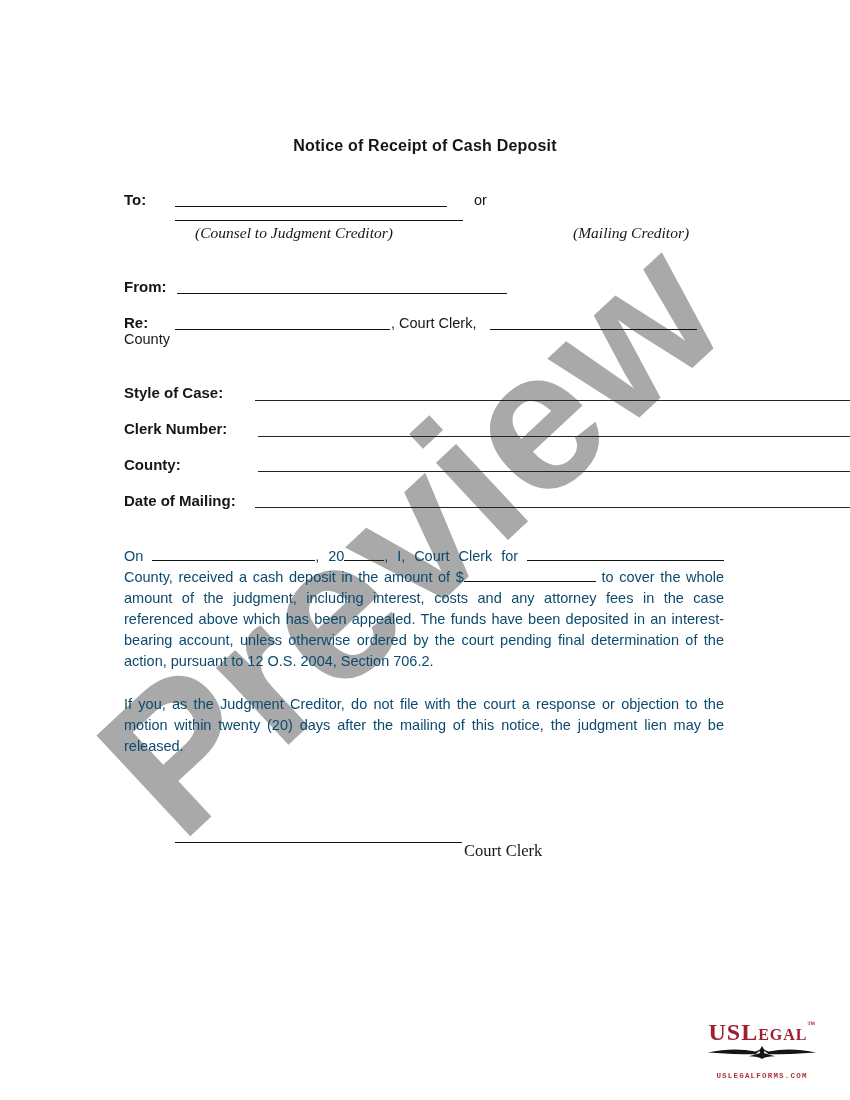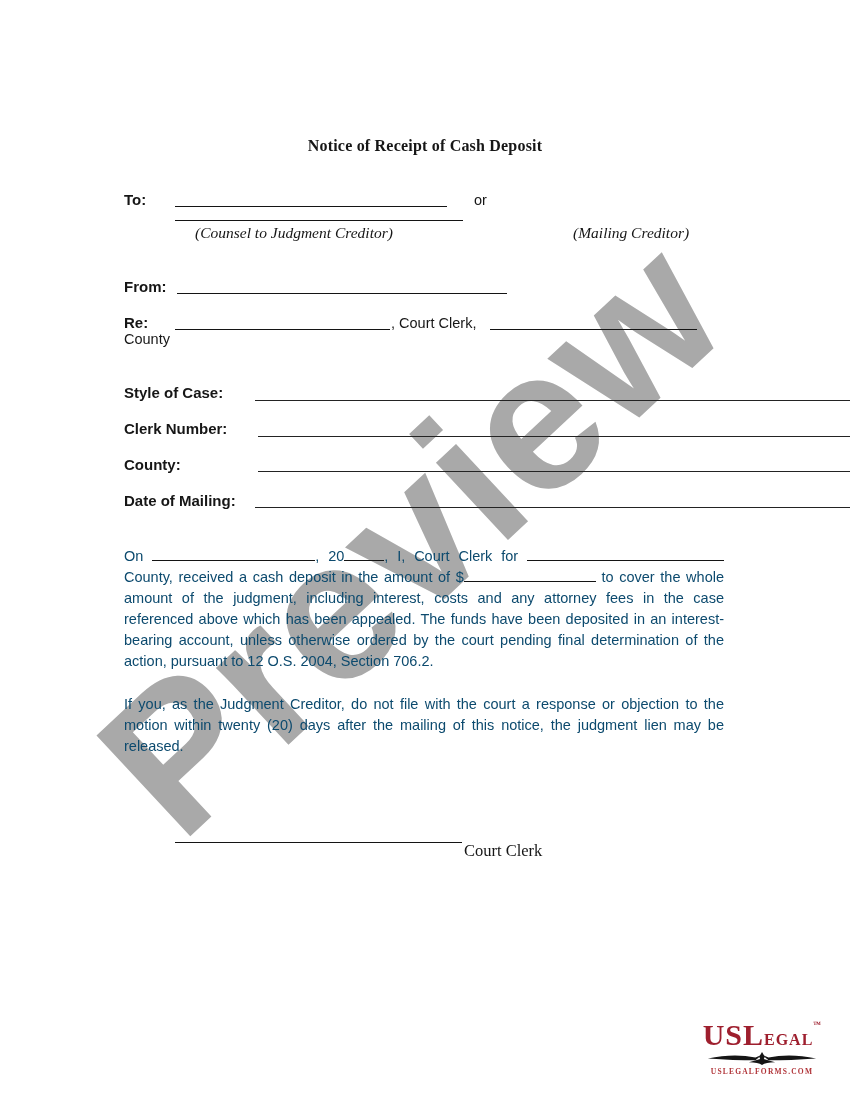--- a/index.html
+++ b/index.html
@@ -22,21 +22,21 @@
     color:#a9a9a9;
     white-space:nowrap;
     z-index:0;
     user-select:none;
   }
   .content{position:absolute;inset:0;z-index:1;}
   
   .abs{position:absolute;white-space:nowrap;}
   .doc-title{
     position:absolute;top:137px;left:0;width:850px;
-    text-align:center;font-weight:bold;font-size:16px;letter-spacing:.2px;font-family:Liberation Serif, serif;
+    text-align:center;font-weight:bold;font-size:16px;letter-spacing:.2px;
   }
   .lbl{font-weight:bold;font-size:15px;}
   .txt{font-size:14.5px;}
   .serif-caption{
     font-family:"Liberation Serif", serif;
     font-style:italic;font-size:15.5px;white-space:nowrap;
   }
   .serif-plain{
     font-family:"Liberation Serif", serif;
     font-size:16.5px;white-space:nowrap;
@@ -56,27 +56,27 @@
     border-bottom:1.5px solid #141414;
     height:13px;
     vertical-align:baseline;
   }
   
   .logo{position:absolute;left:694px;top:1020px;width:136px;text-align:center;}
   .logo-word{
     font-family:"Liberation Serif", serif;
     font-weight:bold;color:#9e1f2e;line-height:1;white-space:nowrap;
   }
-  .logo-word .big{font-size:30px;letter-spacing:1px;margin-top:39px;}
+  .logo-word .big{font-size:24px;letter-spacing:1px;margin-top:39px;}
   .logo-word .small{font-size:16px;letter-spacing:1px;text-align:right;}
   .logo-word .tm{font-size:8px;vertical-align:top;position:relative;top:1px;}
   .logo-eagle{margin-top:1px;line-height:0;}
   .logo-url{
-    margin-top:1px;
-    font-family:Liberation Serif, serif;
+    margin-top:12px;
+    font-family:Liberation Mono, monospace;
     font-weight:bold;font-size:7.5px;letter-spacing:1.2px;
     color:#b03338;white-space:nowrap;
   }
 </style>
 </head>
 <body>
 
 <div class="page">
 
   <div class="watermark">Preview</div>

